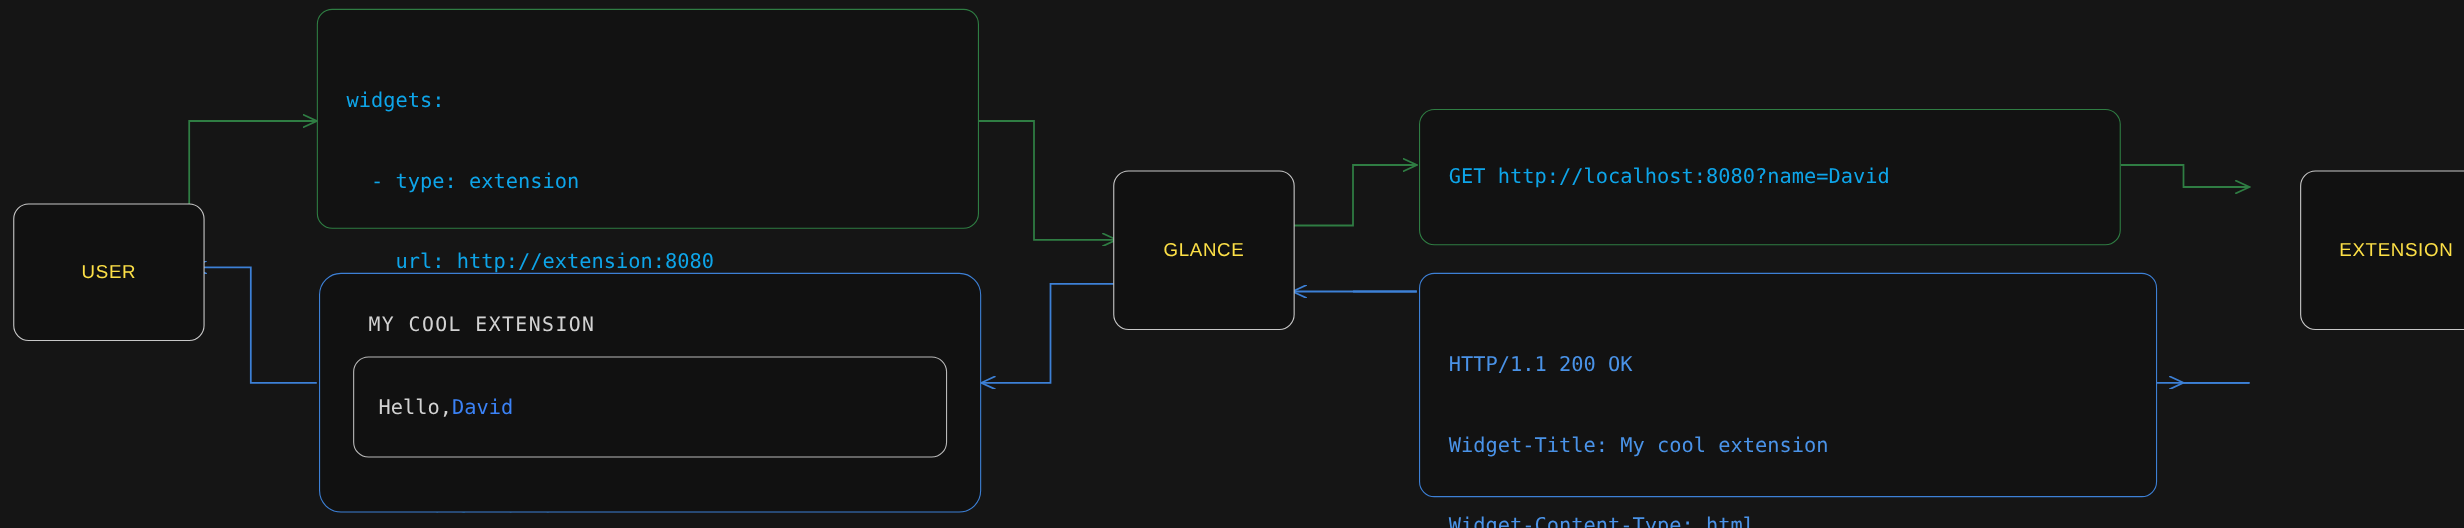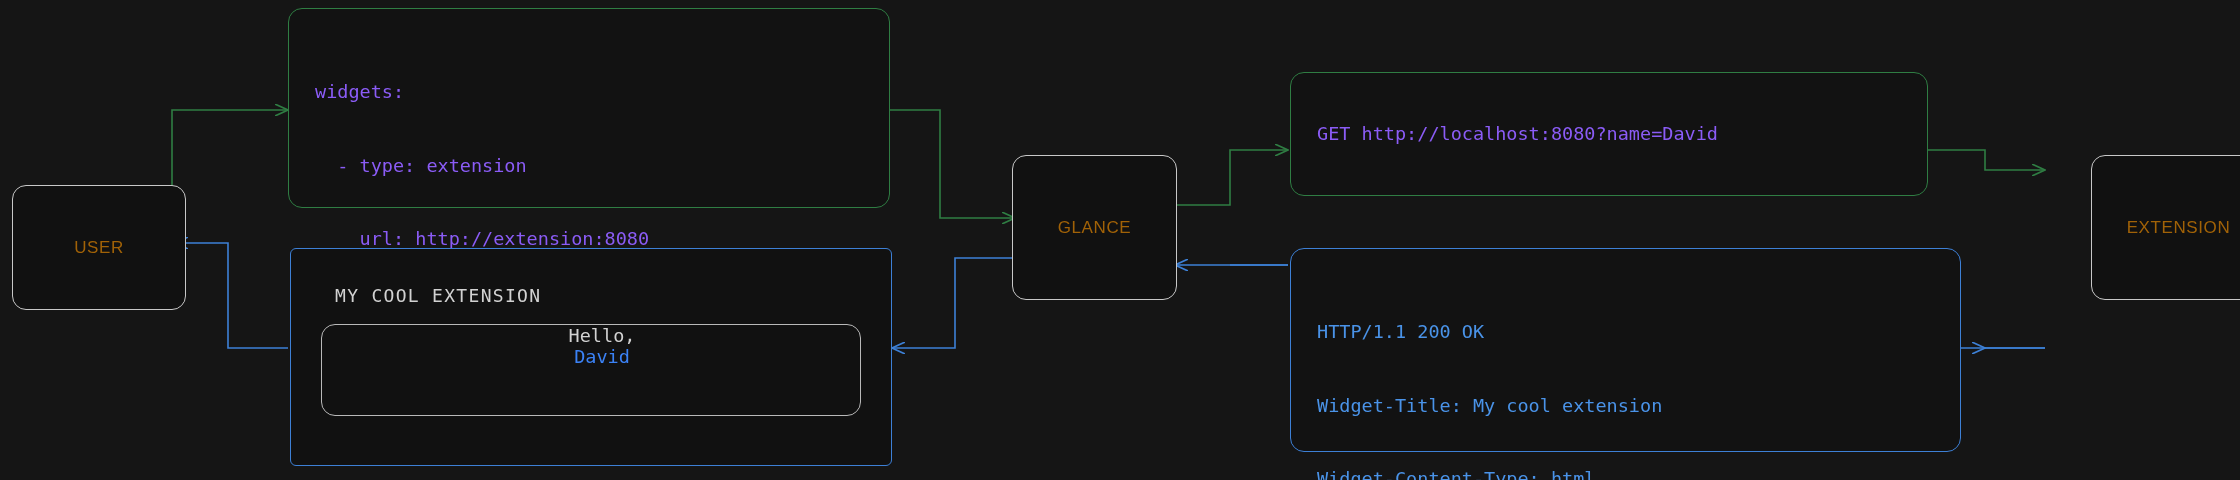--- a/index.html
+++ b/index.html
@@ -29,51 +29,51 @@
   }
   .node {
     position: absolute;
     box-sizing: border-box;
     border: 1.6px solid #c8c8c8;
     border-radius: 14px;
     background: #111111;
     display: flex;
     align-items: center;
     justify-content: center;
-    color: #a16207;
+    color: #fde047;
     font-family: "Liberation Sans", sans-serif;
     font-size: 17px;
     letter-spacing: 0.6px;
   }
   .codebox {
     position: absolute;
     box-sizing: border-box;
     border-width: 1.8px;
     border-style: solid;
     border-radius: 14px;
     background: #121212;
     padding: 22px 26px;
     font-family: "DejaVu Sans Mono", monospace;
     font-size: 18.5px;
     line-height: 24.5px;
     white-space: pre;
   }
   .codebox.green {
     border-color: #2f7d43;
-    color: #8b5cf6;
+    color: #0ea5e9;
   }
   .codebox.blue {
     border-color: #3d80d6;
     color: #4a93e8;
   }
   .widgetcard {
     position: absolute;
     box-sizing: border-box;
     border: 1.8px solid #3d80d6;
-    border-radius: 6px;
+    border-radius: 20px;
     background: #111111;
     padding: 26px 30px;
   }
   .widget-title {
     color: #d2d2d2;
     font-family: "DejaVu Sans Mono", monospace;
     font-size: 18px;
     letter-spacing: 1.3px;
     margin: 10px 0 18px 14px;
   }
@@ -82,21 +82,20 @@
     border: 1.6px solid #b9b9b9;
     border-radius: 14px;
     background: #111111;
     height: 92px;
     display: flex;
     align-items: center;
     padding-left: 22px;
     font-family: "DejaVu Sans Mono", monospace;
     font-size: 18.5px;
     color: #d2d2d2;
-    flex-direction: column;
   }
   .accent { color: #3b82f6; }
 </style>
 </head>
 <body>
 
 <div id="diagram">
 
   <svg class="edges" viewBox="0 0 2240 480" xmlns="http://www.w3.org/2000/svg">
     <defs>
@@ -141,21 +140,21 @@
 
   <div class="codebox green" style="left:288px; top:8px; width:602px; height:200px;">
     <div>widgets:</div>
     <div>  - type: extension</div>
     <div>    url: http://extension:8080</div>
     <div>    allow-potentially-dangerous-html: true</div>
     <div>    parameters:</div>
     <div>      name: David</div>
   </div>
 
-  <div class="codebox green" style="left:1290px; top:72px; width:638px; height:124px; display:flex; align-items:center;">
+  <div class="codebox green" style="left:1290px; top:99px; width:638px; height:124px; display:flex; align-items:center;">
     <div>GET http://localhost:8080?name=David</div>
   </div>
 
   <div class="codebox blue" style="left:1290px; top:248px; width:671px; height:204px;">
     <div>HTTP/1.1 200 OK</div>
     <div>Widget-Title: My cool extension</div>
     <div>Widget-Content-Type: html</div>
     
     
   </div>

